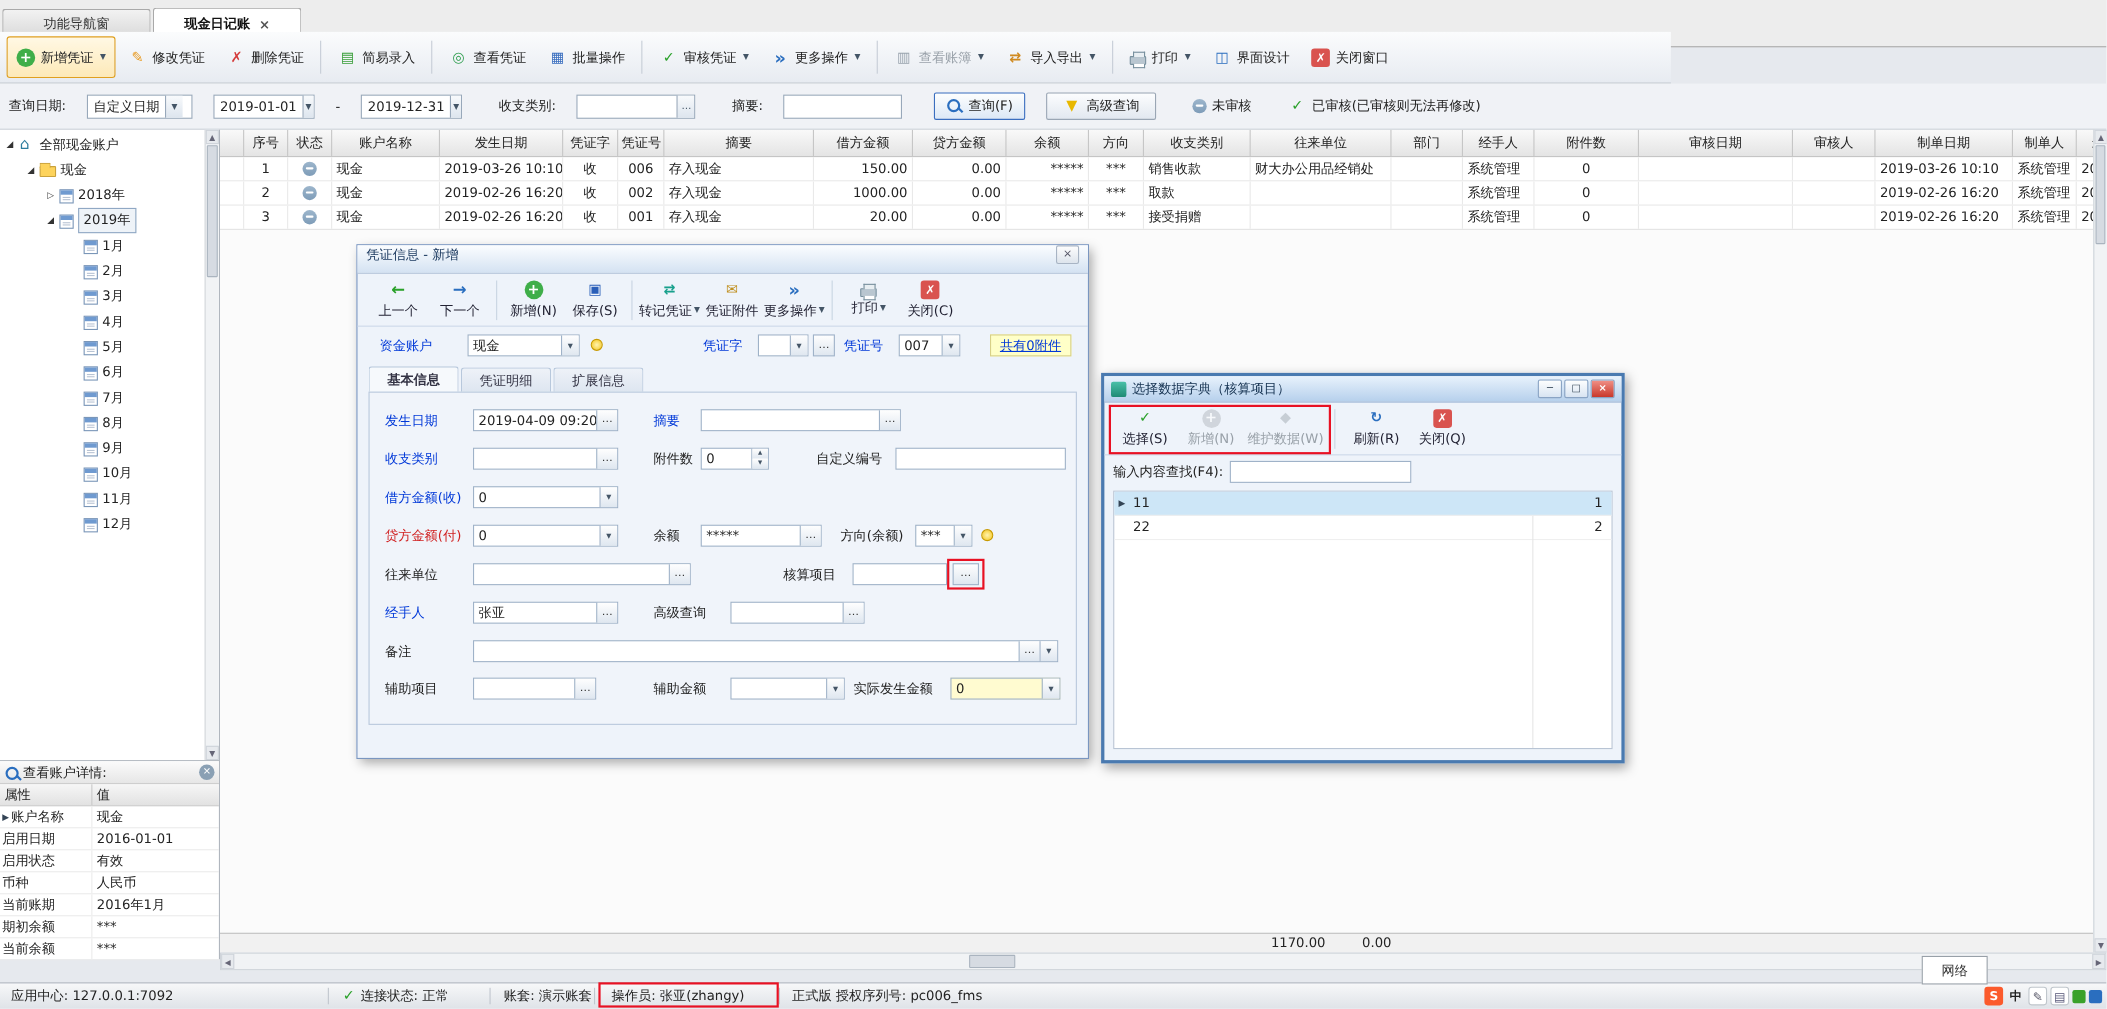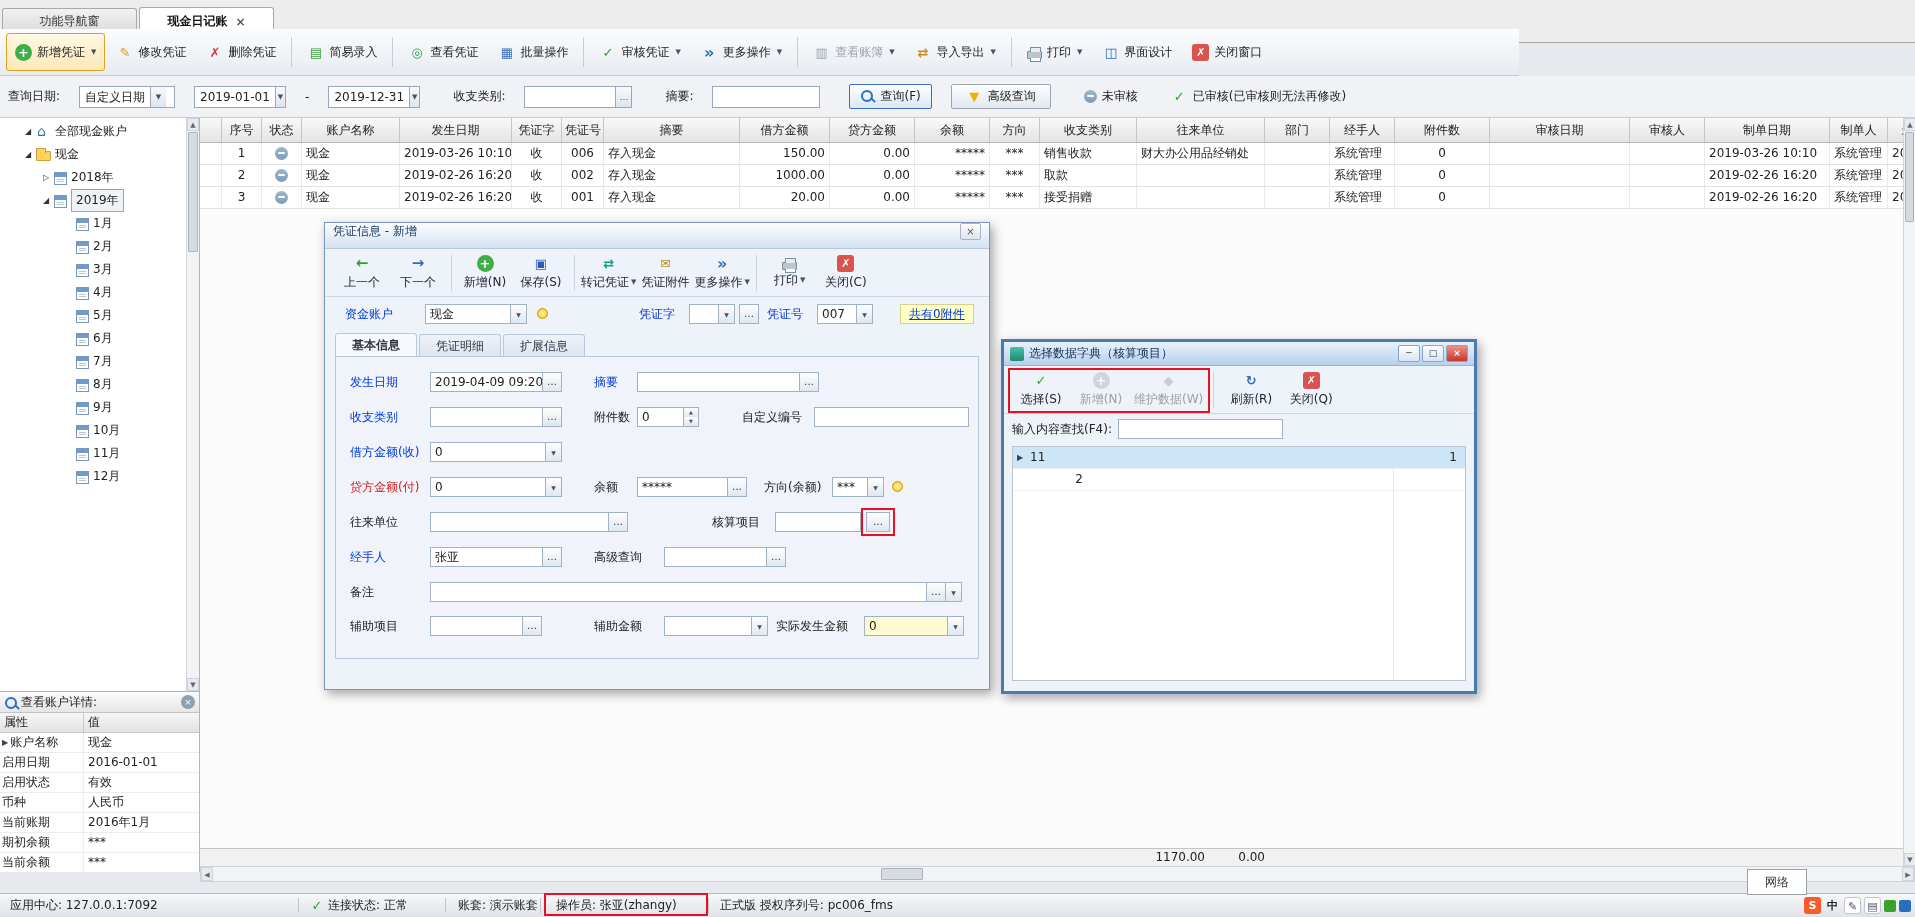--- a/index.html
+++ b/index.html
@@ -62,21 +62,21 @@
 .qcombo .qv{padding:0 5px;line-height:20px;white-space:nowrap}
 .qcombo .qdd{width:16px;height:100%;background:linear-gradient(#f8fafc,#dde5ee);border-left:1px solid #98a8ba;font-size:7px;display:flex;align-items:center;justify-content:center;color:#456}
 .qbtn{display:inline-flex;align-items:center;gap:5px;height:25px;padding:0 10px;border:1px solid #3a6ebf;background:linear-gradient(#fdfefe,#dce8f6);border-radius:2px;margin-left:10px;white-space:nowrap}
 .qbtn2{display:inline-flex;align-items:center;gap:5px;height:25px;padding:0 14px;border:1px solid #9aa6b4;background:linear-gradient(#fcfdfe,#e2e8f0);border-radius:2px;white-space:nowrap}
 .legend{display:inline-flex;align-items:center;gap:5px;margin-left:14px;white-space:nowrap}
 
 
 .tree-panel{position:absolute;left:0;top:118px;width:200px;height:573px;background:#fff;border-right:1px solid #b0b6be}
 .tree-list{position:absolute;left:0;top:2px;right:13px;bottom:0;overflow:hidden}
 .titem{display:flex;align-items:center;height:23px;white-space:nowrap}
-.tree-list>.titem:nth-child(1){padding-left:22px}
+.tree-list>.titem:nth-child(1){padding-left:3px}
 .tree-list>.titem:nth-child(2){padding-left:22px}
 .tree-list>.titem:nth-child(3),.tree-list>.titem:nth-child(4){padding-left:40px}
 .tree-list>.titem:nth-child(n+5){padding-left:62px}
 .exp{width:12px;display:inline-block;text-align:center;font-size:8px;color:#333;flex:none}
 .exp.i-open::before{content:"◢"}
 .exp.i-closed::before{content:"▷"}
 .exp.i-none::before{content:""}
 .ti{width:15px;height:14px;position:relative;display:inline-block;margin:0 4px 0 2px;flex:none}
 .ti.i-home::before{content:"⌂";color:#2e7d9e;font-size:14px;line-height:14px;position:absolute;left:1px;top:-1px}
 .ti.i-folder{background:#fdd35c;border:1px solid #caa23c;height:10px;margin-top:3px;border-radius:1px}
@@ -997,20 +997,21 @@
     <div>
 
         <div class="xrow sel">
           <div class="xind"><span class="xarrow show">▶</span></div>
           <div class="xitem">11</div>
           <div class="xcode">1</div>
         </div>
 
         <div class="xrow">
           <div class="xind"></div>
+          <div class="xitem">22</div>
           <div class="xcode">2</div>
         </div>
       </div>
   </div>
 </div>
 
 <div class="statusbar">
   <span class="stitem" style="left:10px">应用中心: 127.0.0.1:7092</span>
   <span class="stsep" style="left:298px"></span>
   <span class="stitem" style="left:310px">

